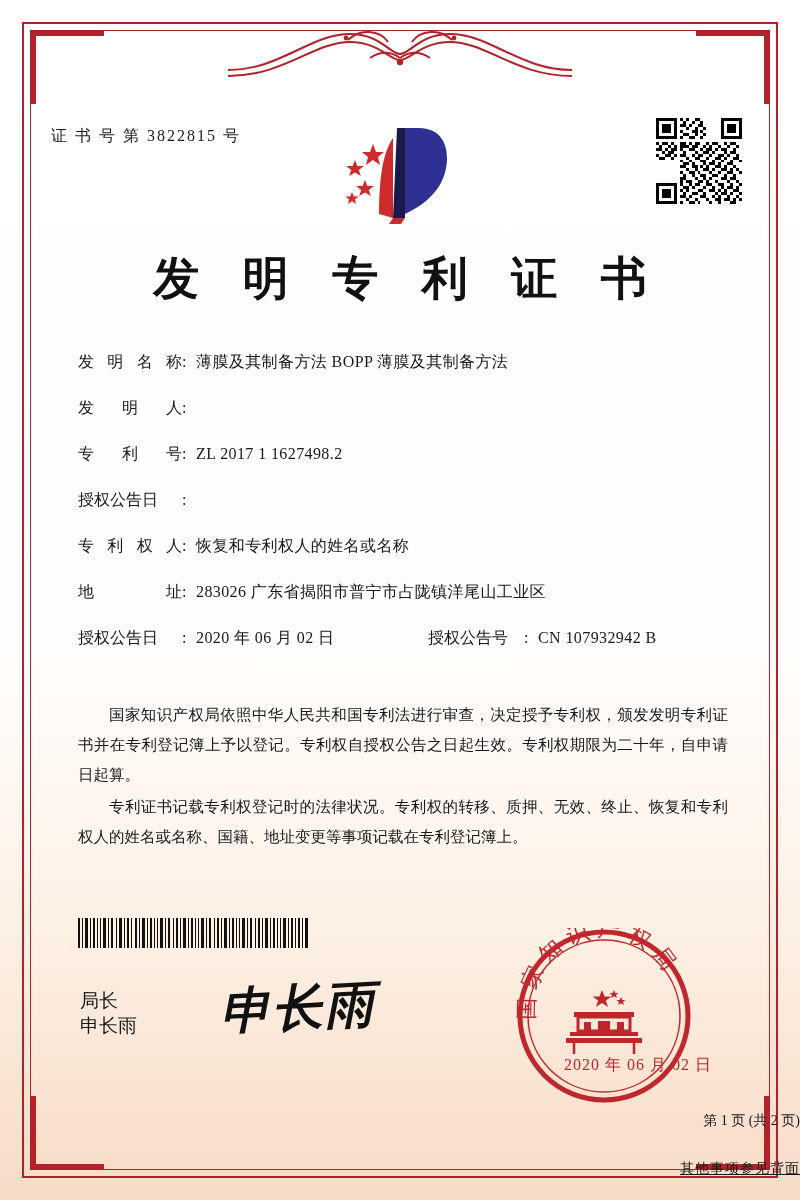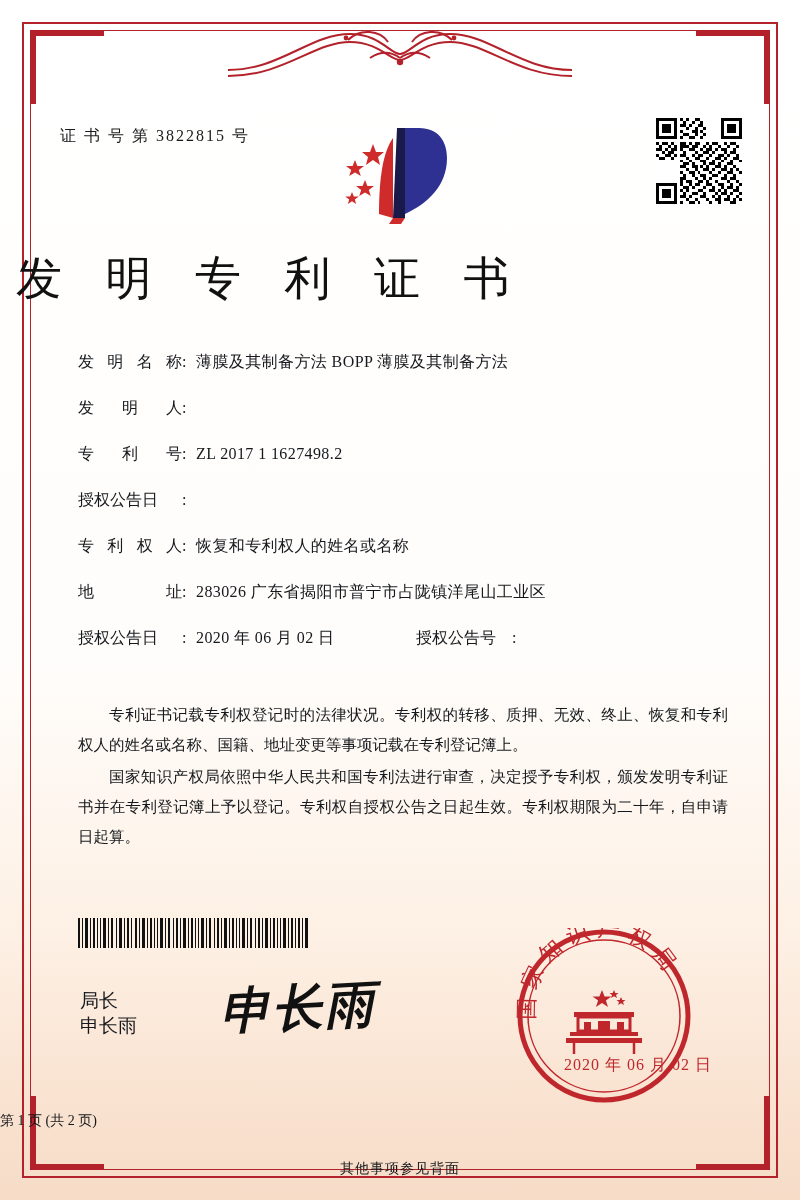--- a/index.html
+++ b/index.html
@@ -45,21 +45,21 @@
     position: absolute;
     left: 50%;
     transform: translateX(-50%);
     top: 24px;
     width: 360px; height: 70px;
   }
 
   
   .cert-no {
     position: absolute;
-    left: 60px; top: 126px;
+    left: 51px; top: 126px;
     font-size: 16px;
     letter-spacing: 2px;
     color: #1a1a1a;
   }
   .qr {
     position: absolute;
     right: 58px; top: 118px;
     width: 86px; height: 86px;
   }
   .emblem {
@@ -67,23 +67,24 @@
     left: 50%;
     transform: translateX(-50%);
     top: 118px;
     width: 130px; height: 110px;
   }
 
   
   .title {
     position: absolute;
     left: 0; right: 0; top: 248px;
+    text-align: center;
     font-size: 46px;
     letter-spacing: 16px;
-    font-weight: 400;
+    font-weight: 700;
     color: #111111;
     text-indent: 16px;
     font-family: "Liberation Serif", "DejaVu Serif", serif;
   }
 
   
   .fields {
     position: absolute;
     left: 78px; right: 70px; top: 352px;
   }
@@ -106,21 +107,21 @@
   .field-colon { width: 14px; flex: 0 0 14px; text-align: left; }
   .field-value { flex: 1 1 auto; letter-spacing: 0.4px; }
 
   .field-row.dual .field-value { flex: 0 0 auto; min-width: 220px; }
   .field-label2 {
     width: 96px;
     flex: 0 0 96px;
     display: flex;
     justify-content: space-between;
     white-space: nowrap;
-    margin-left: 0;
+    margin-left: 12px;
   }
 
   
   .paras {
     position: absolute;
     left: 78px; right: 72px; top: 700px;
     font-size: 15.5px;
     line-height: 30px;
     color: #15181c;
     text-align: justify;
@@ -165,31 +166,32 @@
     right: 88px; top: 1055px;
     font-size: 16px;
     color: #c0272d;
     letter-spacing: 1px;
   }
 
   
   .page-num {
     position: absolute;
     left: 0; right: 0; top: 1112px;
-    text-align: left;
+    text-align: right;
     font-size: 14px;
     color: #15181c;
   }
   .back-note {
     position: absolute;
     left: 0; right: 0; top: 1160px;
-    text-align: center;
+    text-align: right;
     font-size: 14px;
     color: #15181c;
     letter-spacing: 1px;
+    text-decoration: underline;
   }
 </style>
 </head>
 <body>
 
 <div class="page">
 
   <div class="border-outer"></div>
   <div class="border-inner"></div>
   <div class="corner tl"></div>
@@ -485,27 +487,28 @@
       <div class="field-colon">:</div>
       <div class="field-value">283026 广东省揭阳市普宁市占陇镇洋尾山工业区</div>
     </div>
 
     <div class="field-row dual">
       <div class="field-label">授权公告日</div>
       <div class="field-colon">:</div>
       <div class="field-value">2020 年 06 月 02 日</div>
       <div class="field-label2">授权公告号</div>
       <div class="field-colon">:</div>
+      <div class="field-value">CN 107932942 B</div>
     </div>
 
   </div>
 
   <div class="paras">
+    <p>国家知识产权局依照中华人民共和国专利法进行审查，决定授予专利权，颁发发明专利证书并在专利登记簿上予以登记。专利权自授权公告之日起生效。专利权期限为二十年，自申请日起算。</p>
     <p>专利证书记载专利权登记时的法律状况。专利权的转移、质押、无效、终止、恢复和专利权人的姓名或名称、国籍、地址变更等事项记载在专利登记簿上。</p>
-    <p>国家知识产权局依照中华人民共和国专利法进行审查，决定授予专利权，颁发发明专利证书并在专利登记簿上予以登记。专利权自授权公告之日起生效。专利权期限为二十年，自申请日起算。</p>
   </div>
 
   <svg class="barcode" viewBox="0 0 232 30" shape-rendering="crispEdges">
     <rect width="232" height="30" fill="#ffffff" fill-opacity="0"></rect>
     <g fill="#111111">
       <rect x="0" y="0" width="2" height="30"></rect>
         <rect x="4" y="0" width="1" height="30"></rect>
       <rect x="7" y="0" width="3" height="30"></rect>
         <rect x="12" y="0" width="1" height="30"></rect>
       <rect x="15" y="0" width="2" height="30"></rect>

